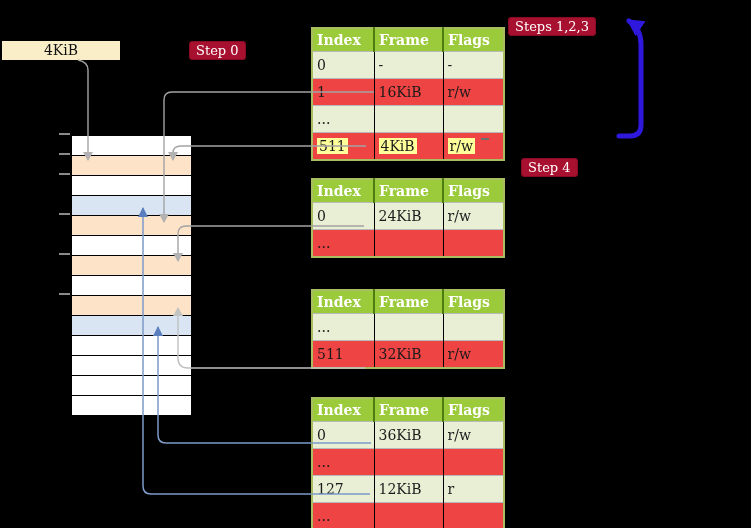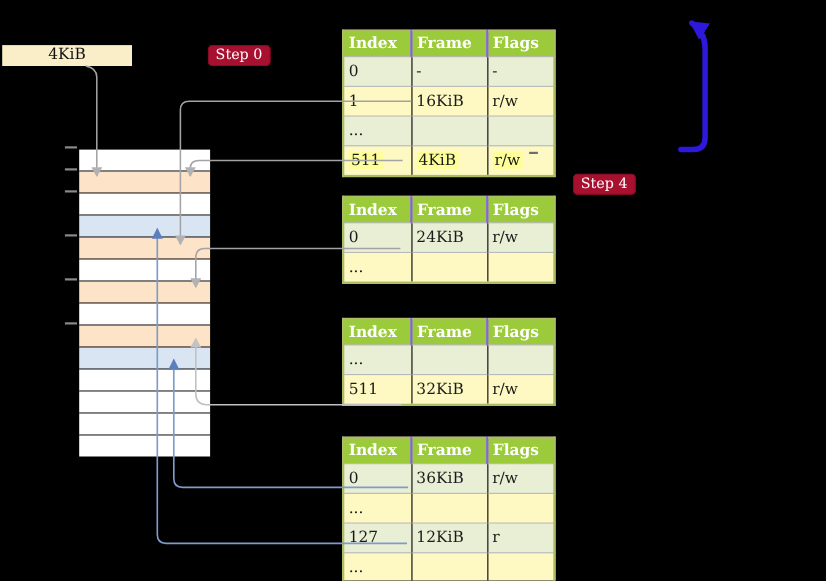--- a/index.html
+++ b/index.html
@@ -22,43 +22,44 @@
   #memstack{position:absolute;left:71px;top:135px;width:119px;height:280px;
             border:1px solid #000;box-sizing:content-box;}
   .mem-row{height:19px;border-bottom:1px solid #000;background:#fff;}
   .mem-row:last-child{border-bottom:none;height:19px;}
   .c-white{background:#ffffff;}
   .c-frame{background:#fde3c8;}
   .c-page{background:#d9e5f3;}
 
   
   table.ptable{position:absolute;left:311px;width:170px;border-collapse:collapse;
-               table-layout:fixed;background:#fef9c3;border:2px solid #a9bd62;}
+               table-layout:fixed;background:#ef4444;border:2px solid #a9bd62;}
   #table-1{top:27px;}  #table-2{top:178px;}  #table-3{top:289px;}  #table-4{top:397px;}
   .ptable th{background:#9bcb3b;color:#fff;font-size:14px;font-weight:bold;
-             height:20px;padding:1px 4px;text-align:left;border-left:2px solid #8b5cf6;}
+             height:20px;padding:1px 4px;text-align:left;border-left:2px solid #4d7c0f;}
   .ptable th:first-child{border-left:none;}
   .ptable td{font-size:14px;color:#1a1a1a;height:26px;padding:0 4px;text-align:left;
              border-left:1px solid #000;border-top:1px solid #b9b9b9;}
   .ptable td:first-child{border-left:none;}
   .ptable tr:nth-child(even) td{background:#e9efd5;}
   .col-index{width:52px;} .col-frame{width:59px;} .col-flags{width:51px;margin-top:35px;}
   .hl{background:#ffff99;padding:0 2px;}
 
   
   #connectors{position:absolute;left:0;top:0;z-index:5;pointer-events:none;}
 </style>
 </head>
 <body>
 
 <div id="canvas">
 
   <div id="label-4kib" class="flabel">4KiB</div>
 
   <div id="badge-step0" class="badge badge-red">Step 0</div>
+  <div id="badge-steps123" class="badge badge-red">Steps 1,2,3</div>
   <div id="badge-step4" class="badge badge-red">Step 4</div>
 
   <div id="memstack">
     <div class="mem-row c-white"></div>
     <div class="mem-row c-frame"></div>
     <div class="mem-row c-white"></div>
     <div class="mem-row c-page"></div>
     <div class="mem-row c-frame"></div>
     <div class="mem-row c-white"></div>
     <div class="mem-row c-frame"></div>

